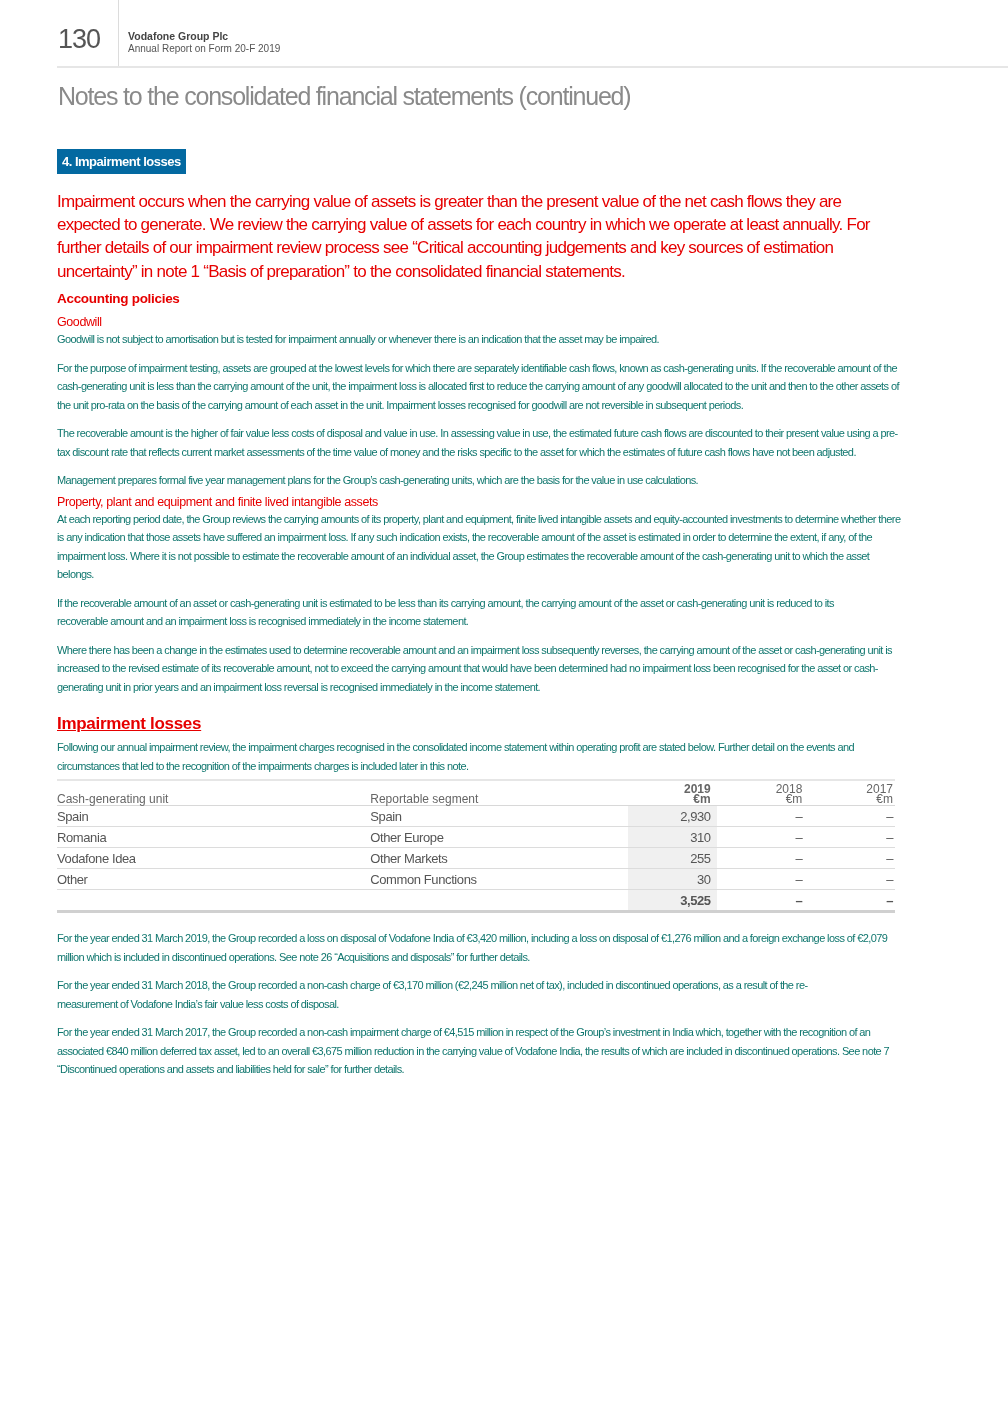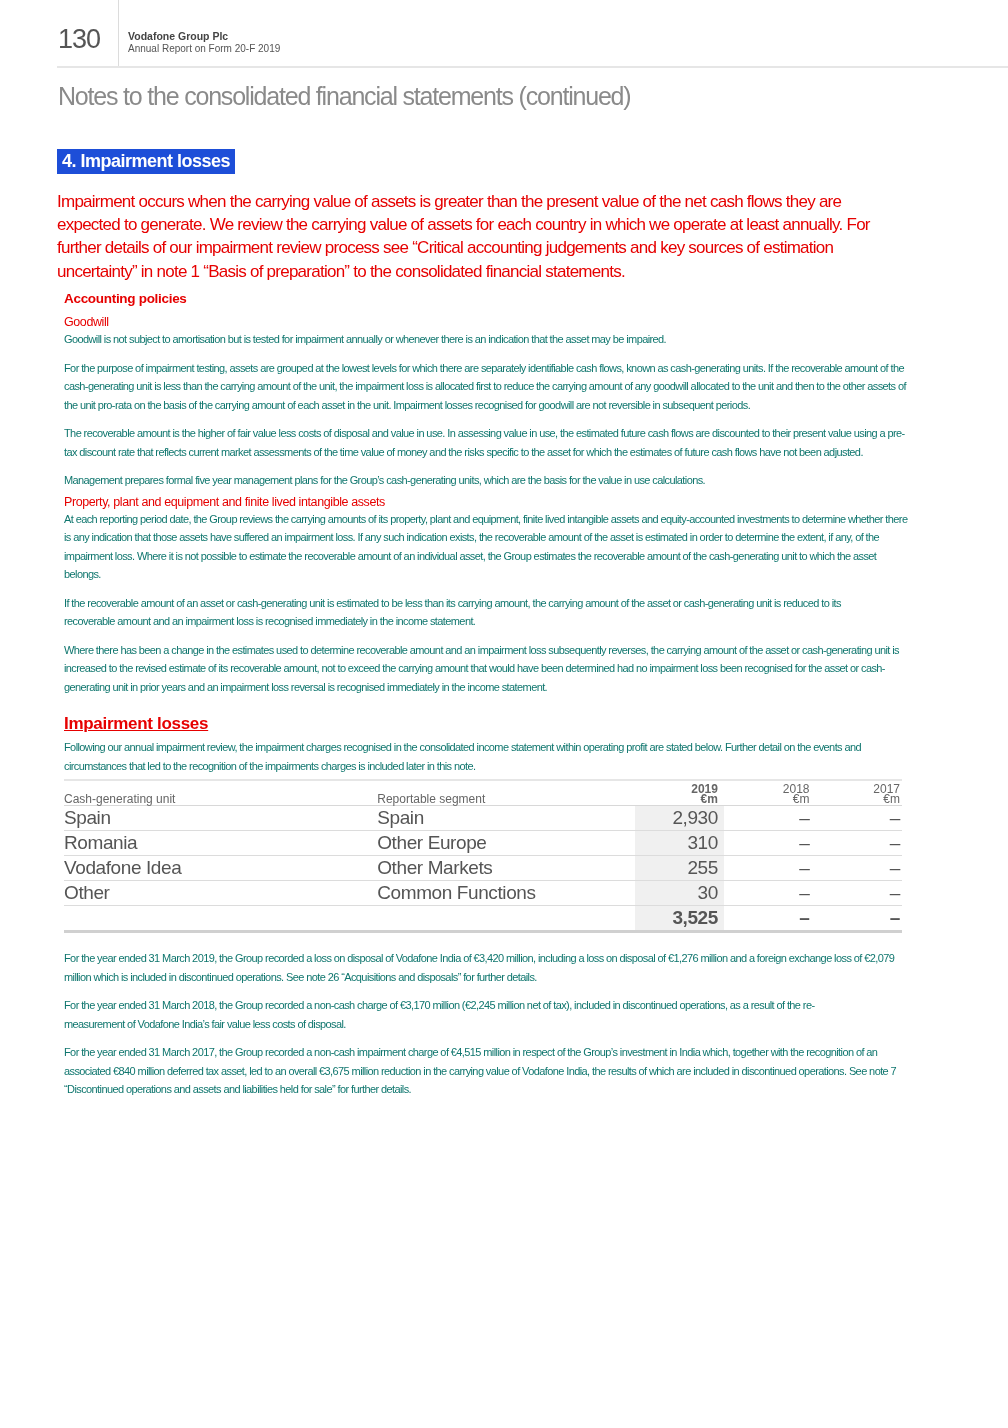--- a/index.html
+++ b/index.html
@@ -5,35 +5,35 @@
   html, body { margin: 0; padding: 0; background: #ffffff; }
   body { width: 1008px; height: 1428px; position: relative; overflow: hidden;
          font-family: "Liberation Sans", sans-serif; color: #4a4a4a; }
   .header { position: absolute; left: 0; top: 0; width: 1008px; height: 68px; }
   .page-num { position: absolute; left: 58px; top: 24px; font-size: 27px; color: #555; font-weight: 300; letter-spacing: -1px; }
   .vline { position: absolute; left: 118px; top: 0; width: 1px; height: 66px; background: #dcdcdc; }
   .co-name { position: absolute; left: 128px; top: 30px; font-size: 10.5px; font-weight: bold; color: #444; }
   .co-sub { position: absolute; left: 128px; top: 43px; font-size: 10px; color: #555; }
   .hline { position: absolute; left: 57px; top: 66px; width: 951px; height: 2px; background: #e6e6e6; }
   .doc-title { position: absolute; left: 58px; top: 82px; font-size: 25px; color: #8a8a8a; letter-spacing: -1.2px; font-weight: 300; }
-  .note-badge { position: absolute; left: 57px; top: 149px; height: 25px; padding: 0 5px; background: #1d4ed8; color: #fff;
-                font-size: 18px; font-weight: bold; line-height: 25px; letter-spacing: -0.5px; }
+  .note-badge { position: absolute; left: 57px; top: 149px; height: 25px; padding: 0 5px; background: #0369a1; color: #fff;
+                font-size: 13px; font-weight: bold; line-height: 25px; letter-spacing: -0.5px; }
   .intro { position: absolute; left: 57px; top: 190px; width: 850px; font-size: 17px; line-height: 23.2px; color: #e60000; letter-spacing: -0.75px; margin: 0; }
-  .content { position: absolute; left: 57px; top: 291px; width: 845px; margin-left: 7px; }
+  .content { position: absolute; left: 57px; top: 291px; width: 845px; }
   .h-policies { font-size: 13.5px; font-weight: bold; color: #e60000; margin: 0 0 8px 0; letter-spacing: -0.3px; }
   .subhead { font-size: 12.5px; color: #e60000; margin: 0; line-height: 16px; letter-spacing: -0.4px; }
   .para { font-size: 11px; line-height: 18.5px; margin: 0 0 10px 0; letter-spacing: -0.6px; color: #0f766e; }
   .para.tight { margin-bottom: 4px; }
   .h-impair { font-size: 17px; font-weight: bold; color: #e60000; margin: 18px 0 4px 0; letter-spacing: -0.3px; text-decoration: underline; }
   table.imp { width: 838px; border-collapse: collapse; margin-top: 4px; }
   table.imp th { font-size: 12px; font-weight: normal; color: #666; text-align: left; padding: 3px 2px 1px 0; vertical-align: bottom; line-height: 10px; }
   table.imp th.num { text-align: right; }
   table.imp th.hl { font-weight: bold; }
   table.imp thead tr { border-top: 2px solid #e6e6e6; border-bottom: 1px solid #d8d8d8; }
-  table.imp td { font-size: 19px; color: #555; padding: 1px 2px 1px 0; height: 18px; border-bottom: 1px solid #dcdcdc; letter-spacing: -0.4px; }
+  table.imp td { font-size: 13px; color: #555; padding: 1px 2px 1px 0; height: 18px; border-bottom: 1px solid #dcdcdc; letter-spacing: -0.4px; }
   table.imp td.num { text-align: right; }
   table.imp td.hlcol { background: #f0f0f0; padding-right: 6px; }
   table.imp th.hlcol { padding-right: 6px; }
   table.imp tr.total td { font-weight: bold; border-bottom: 3px solid #d0d0d0; }
   .col1 { width: 317px; } .col2 { width: 260px; } .col3 { width: 84px; } .col4 { width: 87px; } .col5 { width: 90px; }
   .after { margin-top: 16px; }
 </style>
 </head>
 <body>
 

